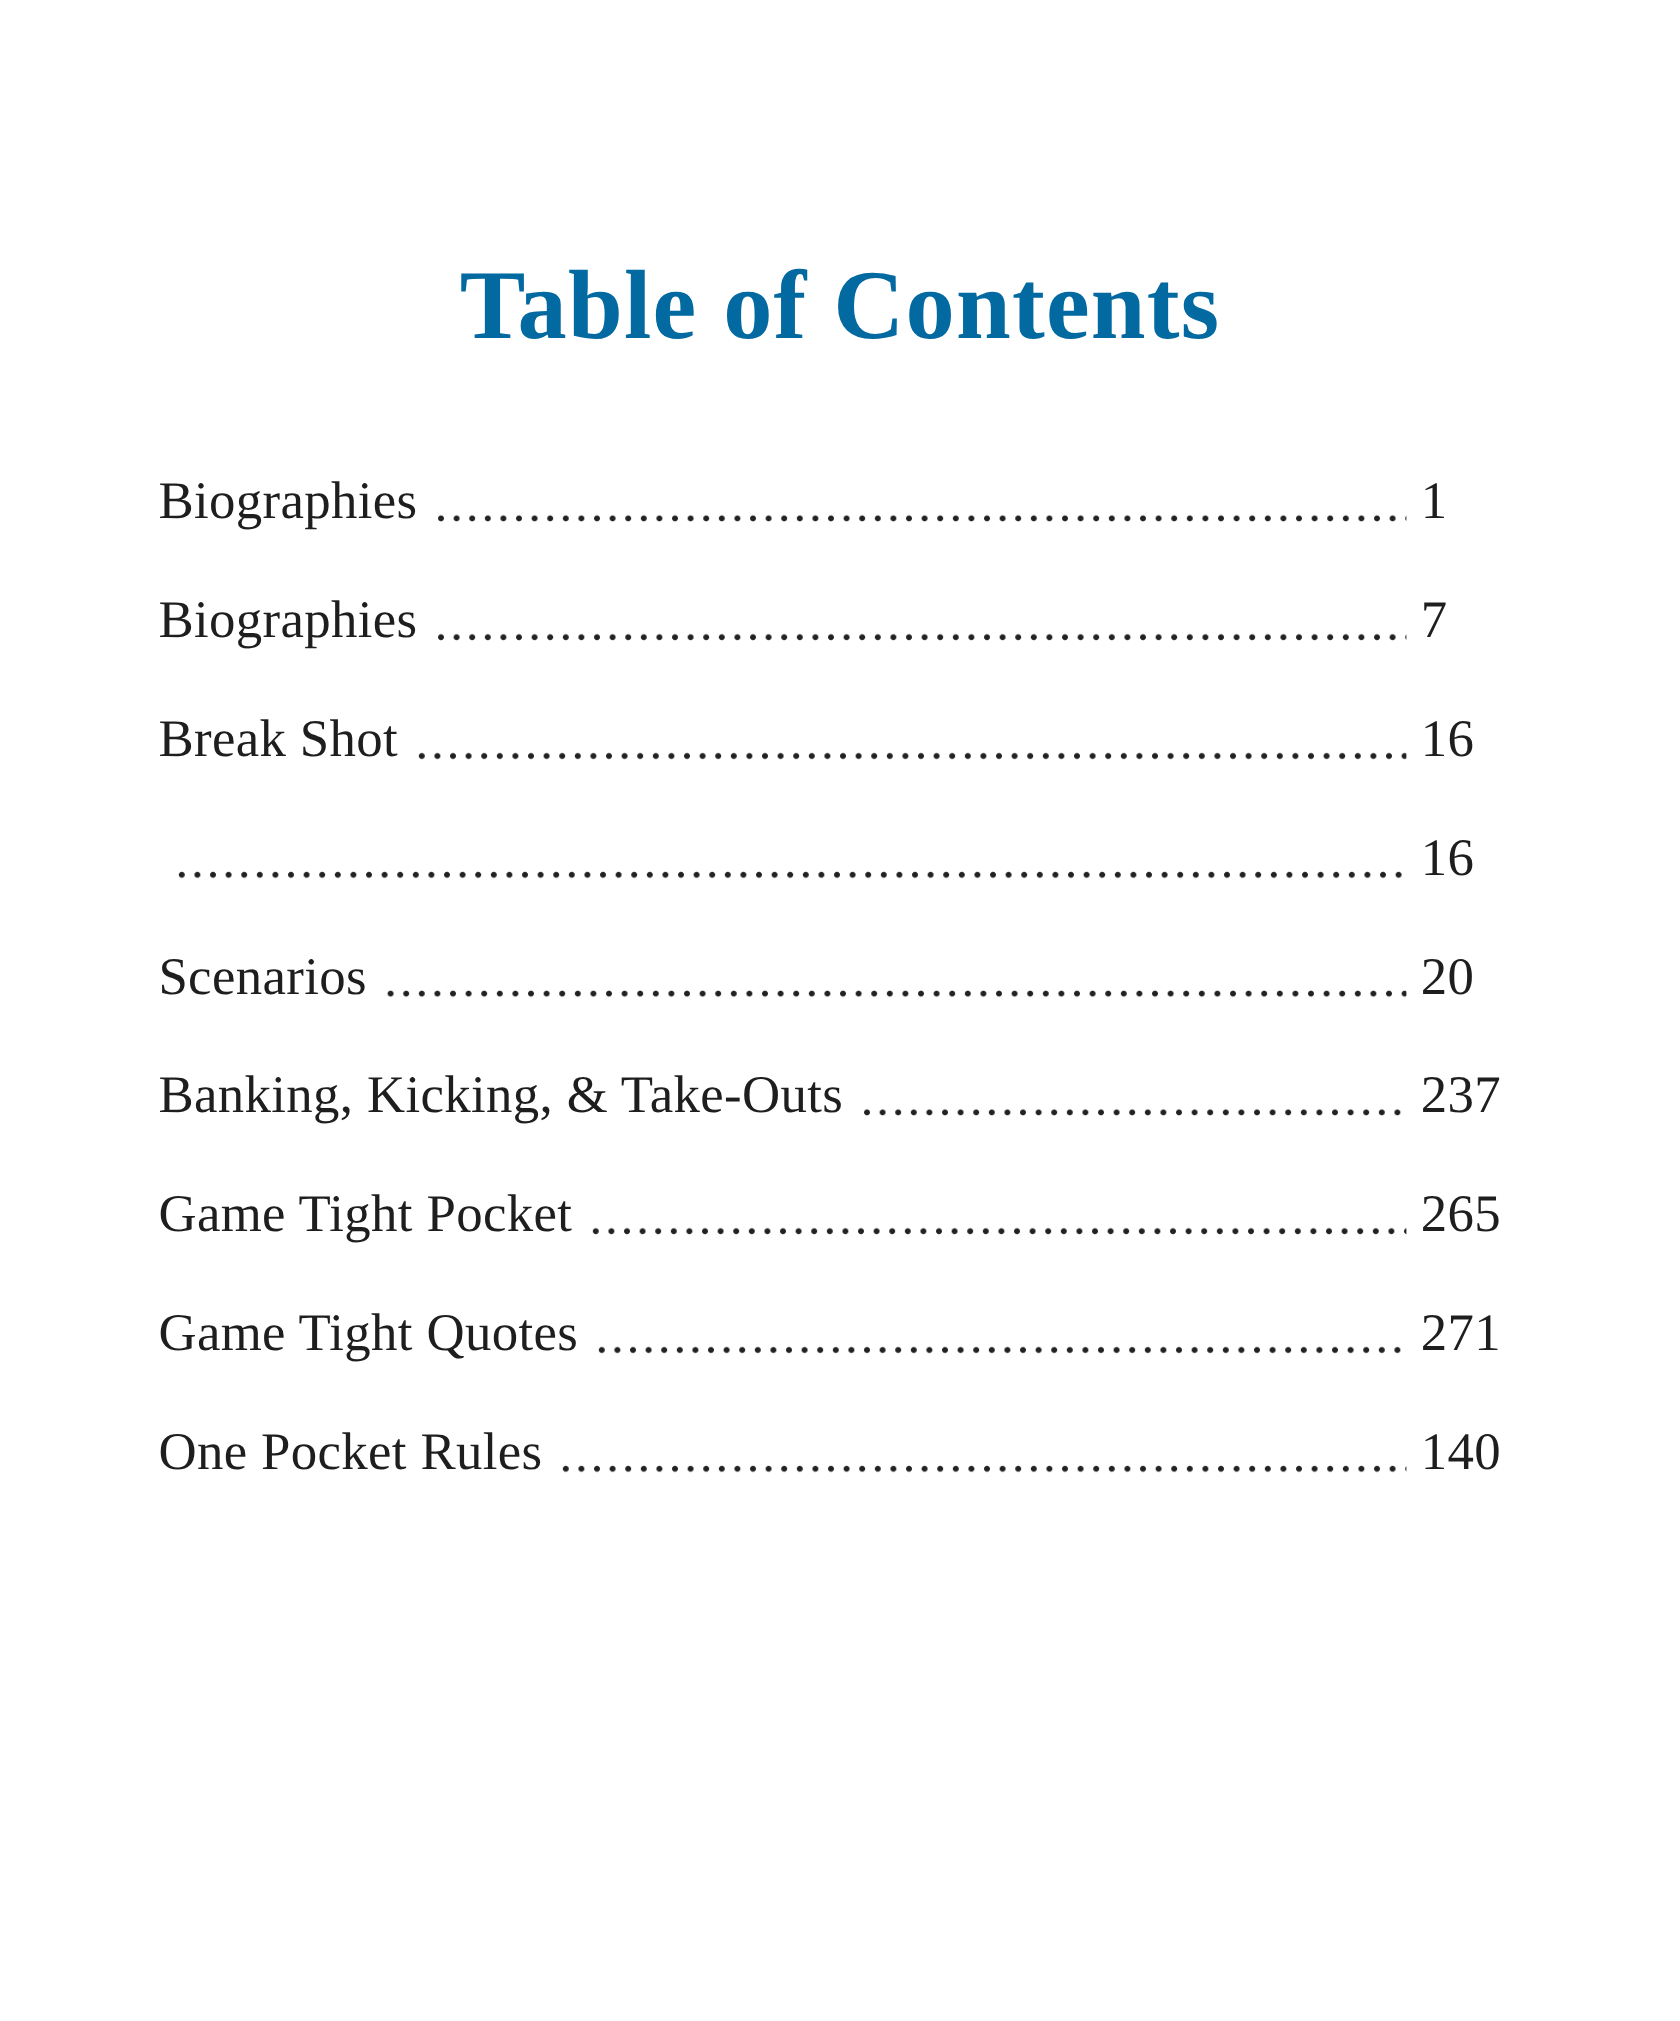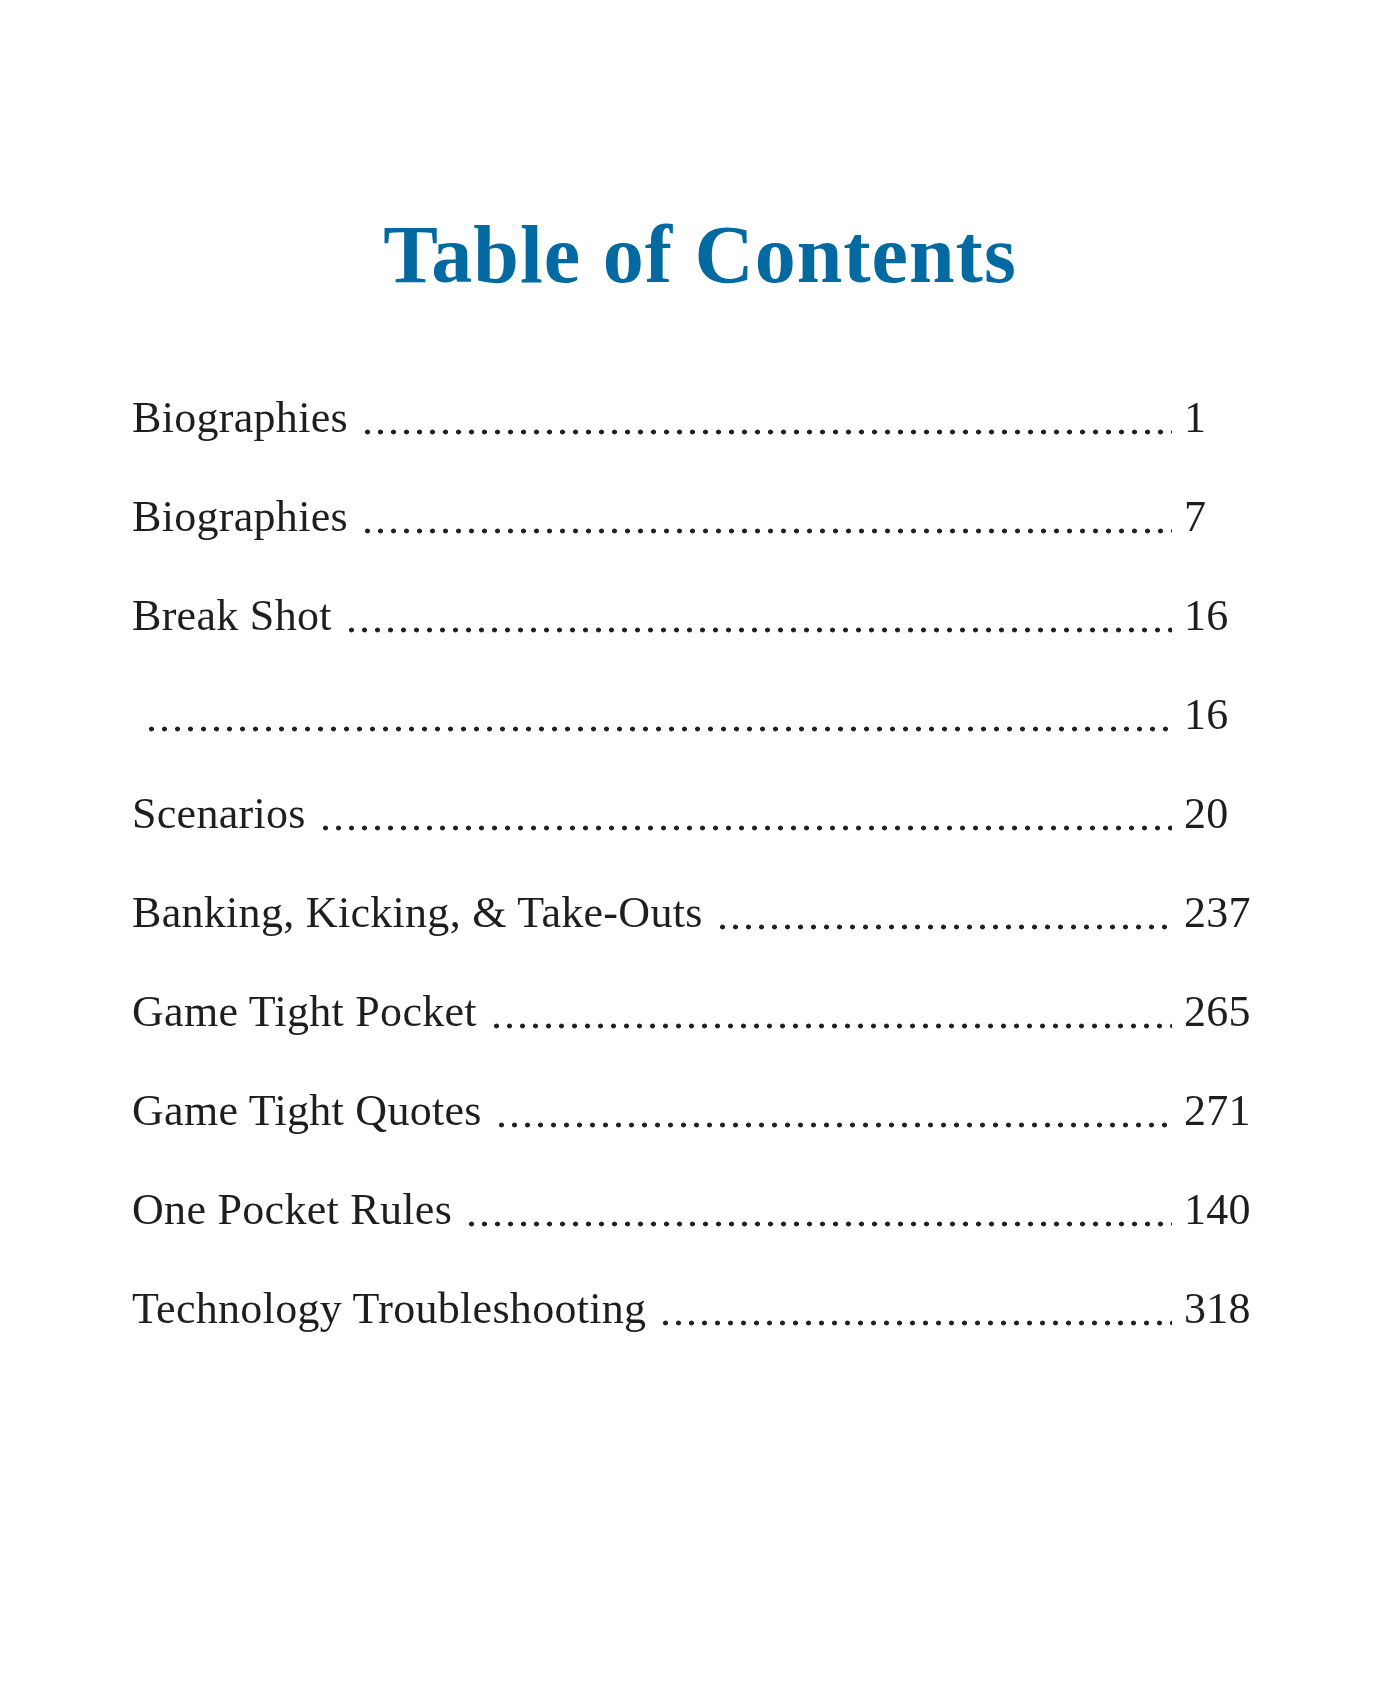--- a/index.html
+++ b/index.html
@@ -118,19 +118,14 @@
     <span class="toc-pagenum">271</span>
   </div>
 
 
   <div class="toc-row">
     <span class="toc-label">One Pocket Rules</span>
     <span class="toc-leader"></span>
     <span class="toc-pagenum">140</span>
   </div>
 
-  <div class="toc-row">
-    <span class="toc-label">Technology Troubleshooting</span>
-    <span class="toc-leader"></span>
-    <span class="toc-pagenum">318</span>
-  </div>
 </div>
 </div>
 
 </body></html>

